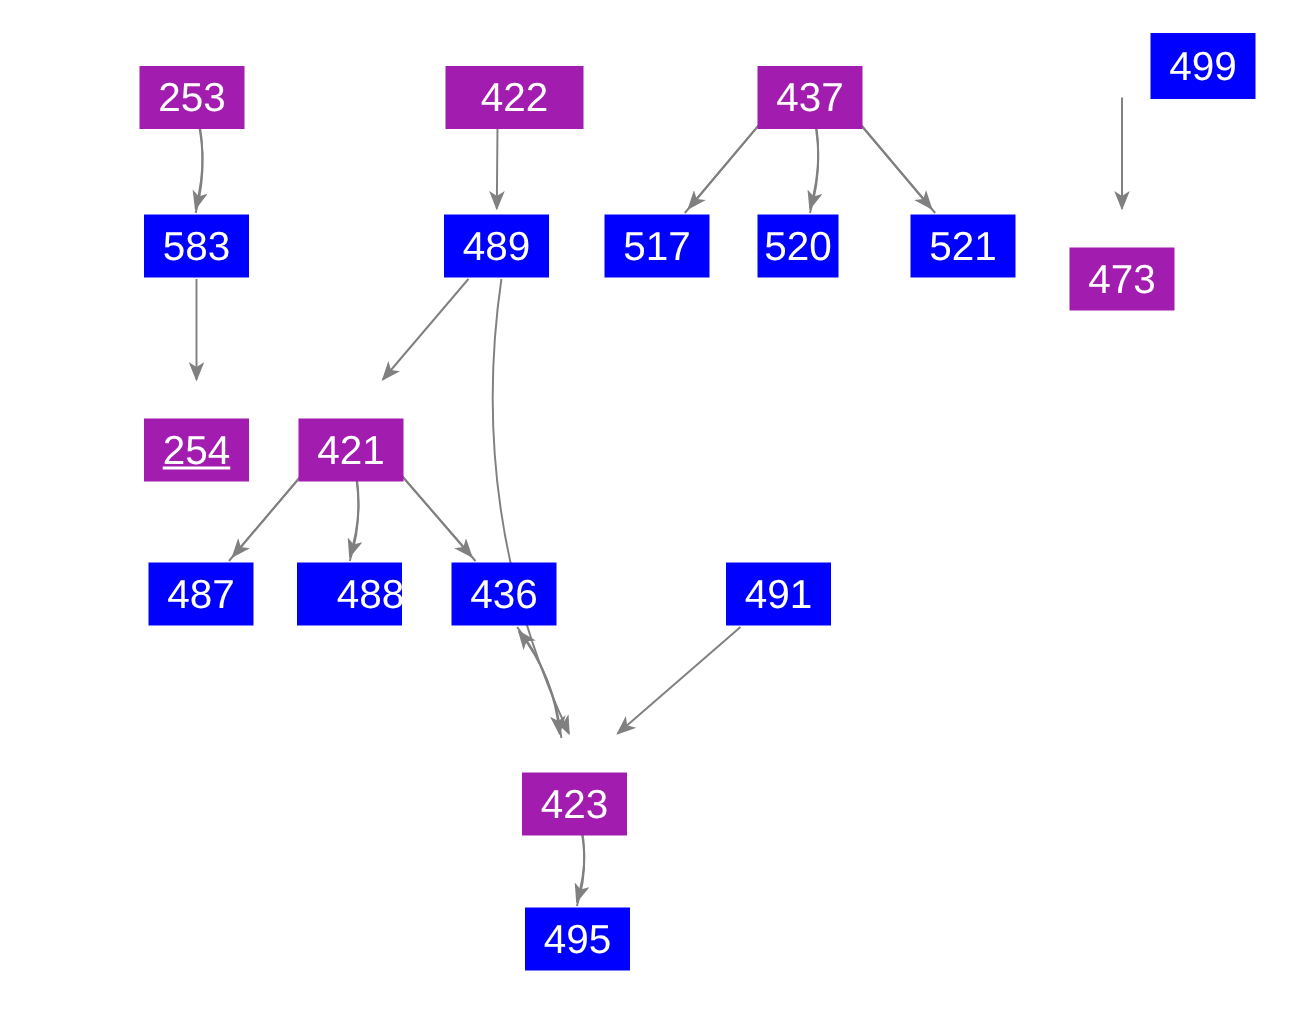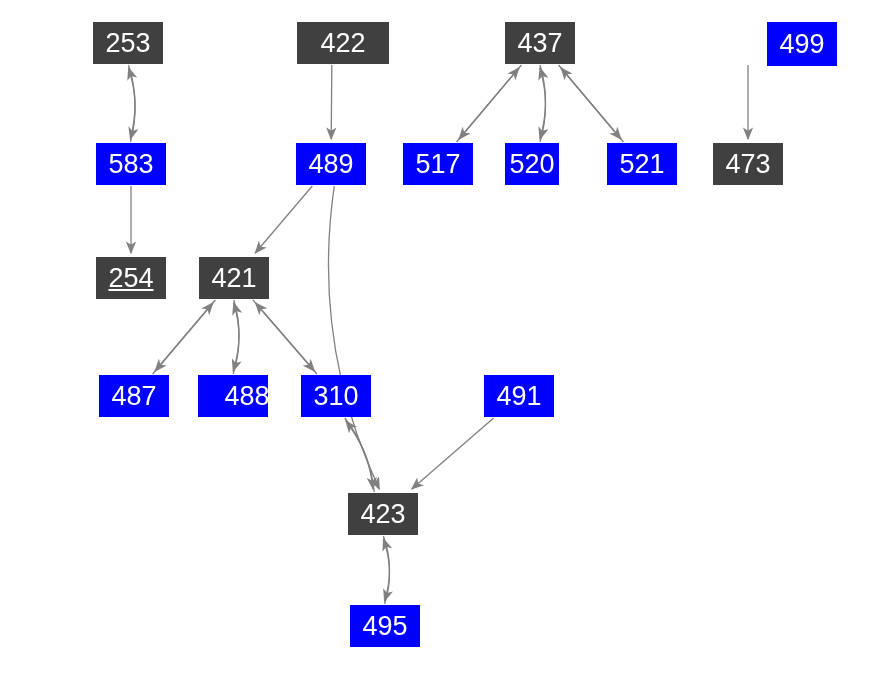--- a/index.html
+++ b/index.html
@@ -28,21 +28,21 @@
     display: flex;
     align-items: center;
     justify-content: center;
     color: #ffffff;
     font-size: 27px;
     line-height: 1;
     letter-spacing: 0px;
     box-sizing: border-box;
     user-select: none;
   }
-  .node-red { background: #404040; }
+  .node-red { background: #a21caf; margin-top: 22px; }
   .node-blue { background: #0000ff; }
 </style>
 </head>
 <body>
 
 <div id="graph-canvas">
   <svg id="edge-layer" viewBox="0 0 875 675" xmlns="http://www.w3.org/2000/svg">
     <defs>
       <marker id="arrowhead" markerWidth="10" markerHeight="8" refX="9" refY="4" orient="auto" markerUnits="strokeWidth">
         <path d="M0,0 L10,4 L0,8 L2.6,4 Z" fill="#808080"></path>
@@ -112,21 +112,21 @@
       <div class="graph-node node-red" style="left: 199px; top: 257px; width: 70px; height: 42px;">
         <span>421</span>
       </div>
       <div class="graph-node node-blue" style="left: 99px; top: 375px; width: 70px; height: 42px;">
         <span>487</span>
       </div>
       <div class="graph-node node-blue" style="left: 198px; top: 375px; width: 70px; height: 42px; padding-left: 28px;">
         <span>488</span>
       </div>
       <div class="graph-node node-blue" style="left: 301px; top: 375px; width: 70px; height: 42px;">
-        <span>310</span>
+        <span>436</span>
       </div>
       <div class="graph-node node-blue" style="left: 484px; top: 375px; width: 70px; height: 42px;">
         <span>491</span>
       </div>
       <div class="graph-node node-red" style="left: 348px; top: 493px; width: 70px; height: 42px;">
         <span>423</span>
       </div>
       <div class="graph-node node-blue" style="left: 350px; top: 605px; width: 70px; height: 42px;">
         <span>495</span>
       </div>

